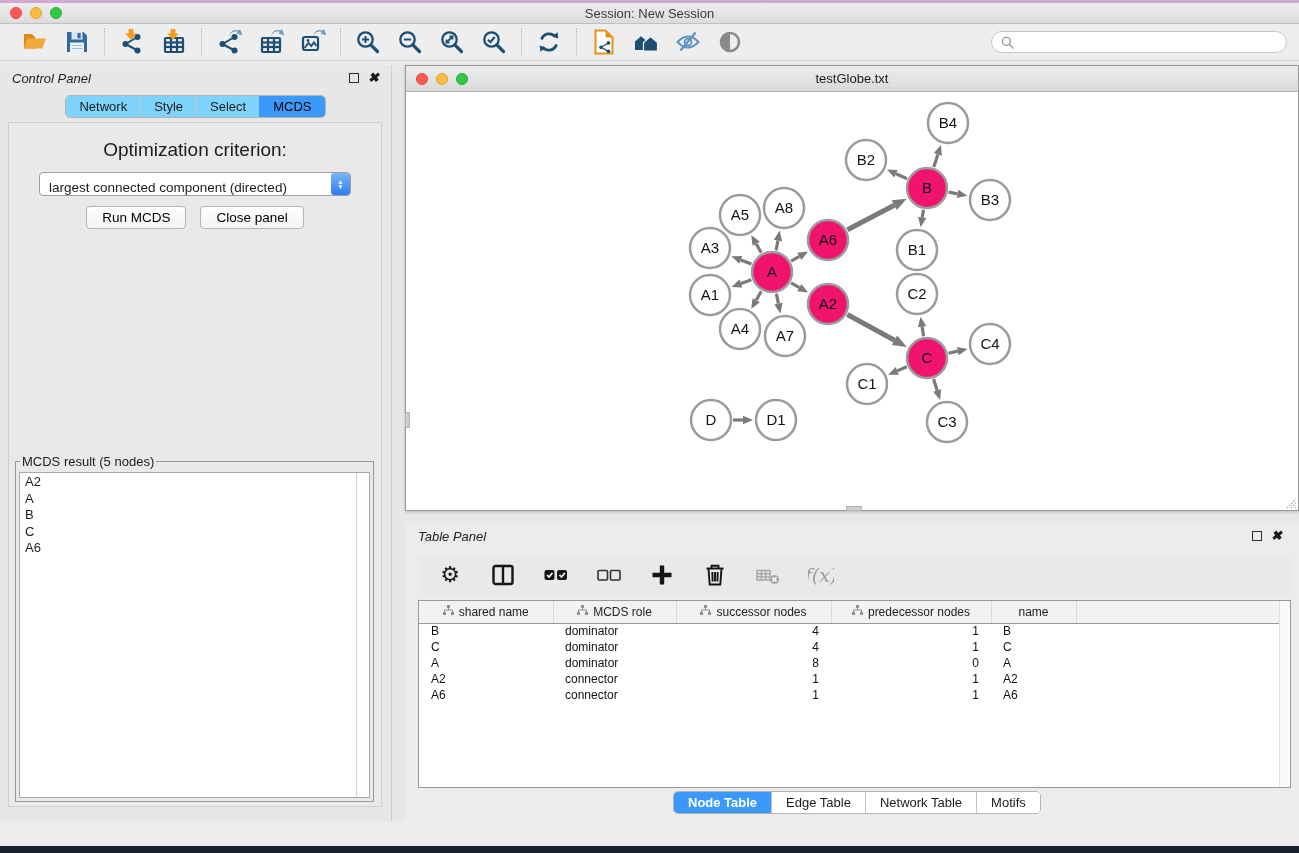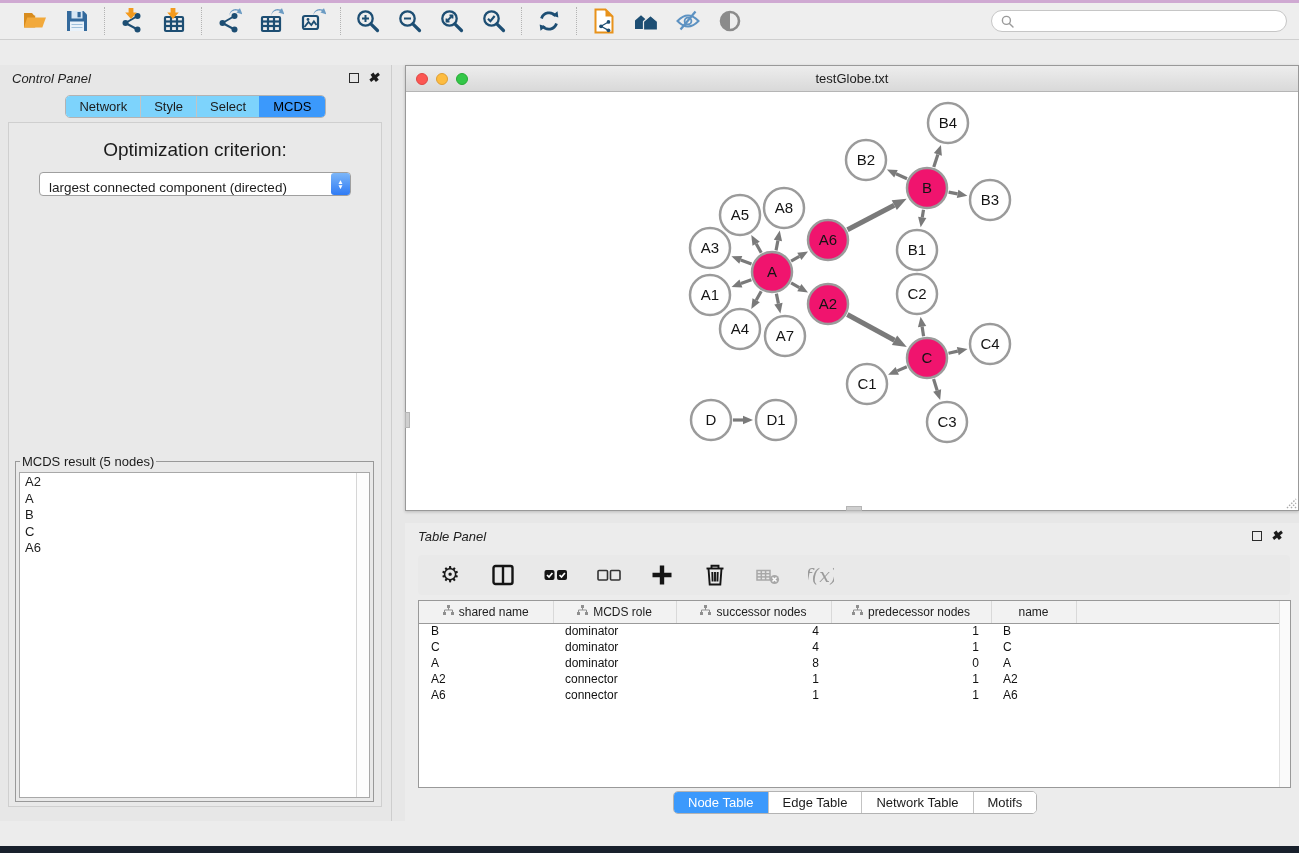--- a/index.html
+++ b/index.html
@@ -69,35 +69,43 @@
   .table-wrap{position:absolute;left:13px;top:77px;width:873px;height:188px;border:1px solid #999;background:#fff;overflow:hidden;}
   table.datatable{border-collapse:collapse;width:100%;table-layout:fixed;font-size:12px;}
   table.datatable th{height:22px;background:#f2f2f2;border-bottom:1px solid #9a9a9a;border-right:1px solid #d9d9d9;font-weight:normal;font-size:12px;color:#222;}
   table.datatable th:last-child{border-right:none;}
   table.datatable th .hcell{display:flex;align-items:center;justify-content:center;gap:5px;}
   table.datatable td{height:16px;padding:0 12px;color:#111;white-space:nowrap;}
   .tbl-scroll{position:absolute;top:0;right:0;width:11px;height:100%;background:#fafafa;border-left:1px solid #e0e0e0;}
   .tp-tabs{position:absolute;left:268px;bottom:7px;display:flex;border:1px solid #b3b3b3;border-radius:5px;overflow:hidden;background:#fff;}
   .tp-tab{padding:3px 14px;font-size:13px;background:#fff;border-left:1px solid #c3c3c3;cursor:pointer;}
   .tp-tab:first-child{border-left:none;}
-  .tp-tab.active{background:#3b99fc;color:#fff;border-left-color:#3b99fc;}
+  .tp-tab.active{background:#3b99fc;color:#fff;border-left-color:#3b99fc;font-weight:bold;}
 
   
   .statusbar{position:absolute;left:0;right:0;top:818px;height:28px;background:#ececec;border-top:1px solid #c2c2c2;display:flex;align-items:center;padding:0 9px;}
   .list-btn{width:28px;height:20px;border:1px solid #ababab;border-radius:2px;background:#ececec;display:flex;align-items:center;justify-content:center;cursor:pointer;}
   .memory-btn{margin-left:auto;height:22px;background:linear-gradient(#ffffff,#f1f1f1);border:1px solid #b3b3b3;border-radius:3px;display:flex;align-items:center;gap:6px;padding:0 10px;font-size:12.5px;cursor:pointer;}
   .memory-dot{width:11px;height:11px;border-radius:50%;background:#1ea62c;border:1px solid #148021;}
 </style>
 </head>
 <body>
 
 <div class="top-strip"></div>
 
 <div class="app">
 
+  <div class="titlebar">
+    <span class="lights">
+      <span class="light red"></span>
+      <span class="light yellow"></span>
+      <span class="light green"></span>
+    </span>
+    <span class="title">Session: New Session</span>
+  </div>
 
   <div class="toolbar" id="main-toolbar">
 
     <div class="tb-group">
         <span class="tb-icon">
           <svg viewBox="0 0 26 26">
             <path fill="#d88c1e" d="M2 5h8l2.2 2.5h1V19.5H2z"></path>
             <path fill="#f2a93b" d="M5.2 9.5H24L20.3 19.5H2z"></path>
           </svg>
         </span>
@@ -294,20 +302,24 @@
           <span class="cp-tab active">MCDS</span>
         </div>
       <div class="cp-content">
         <div class="opt-label">Optimization criterion:</div>
         <div class="selectbox">
           <span class="sel-text">largest connected component (directed)</span>
           <span class="stepper">
               <span>▲</span>
               <span>▼</span>
             </span>
+        </div>
+        <div class="btn-row">
+          <button class="btn">Run MCDS</button>
+          <button class="btn">Close panel</button>
         </div>
         <fieldset class="mcds-fieldset">
           <legend>MCDS result (5 nodes)</legend>
           <div class="mcds-list" id="mcds-list">
             <div>A2</div>
               <div>A</div>
               <div>B</div>
               <div>C</div>
               <div>A6</div>
               <div class="mcds-scroll"></div>

